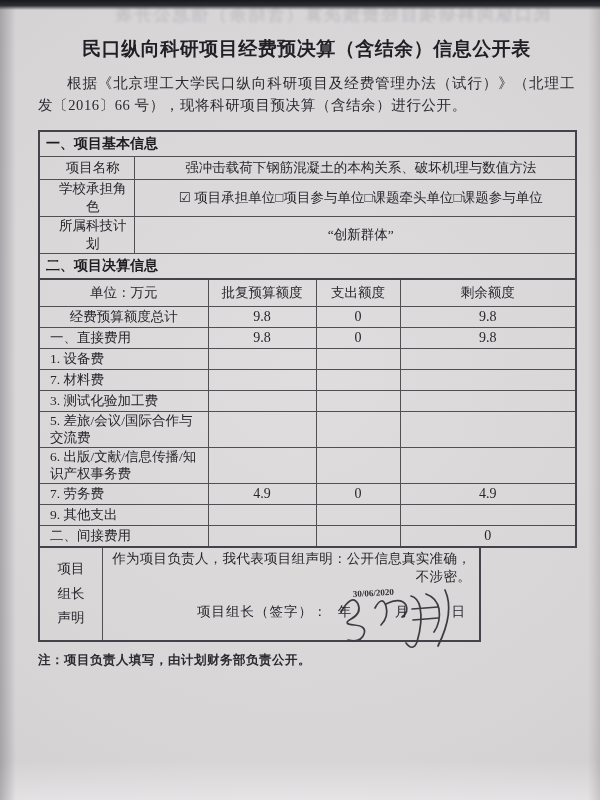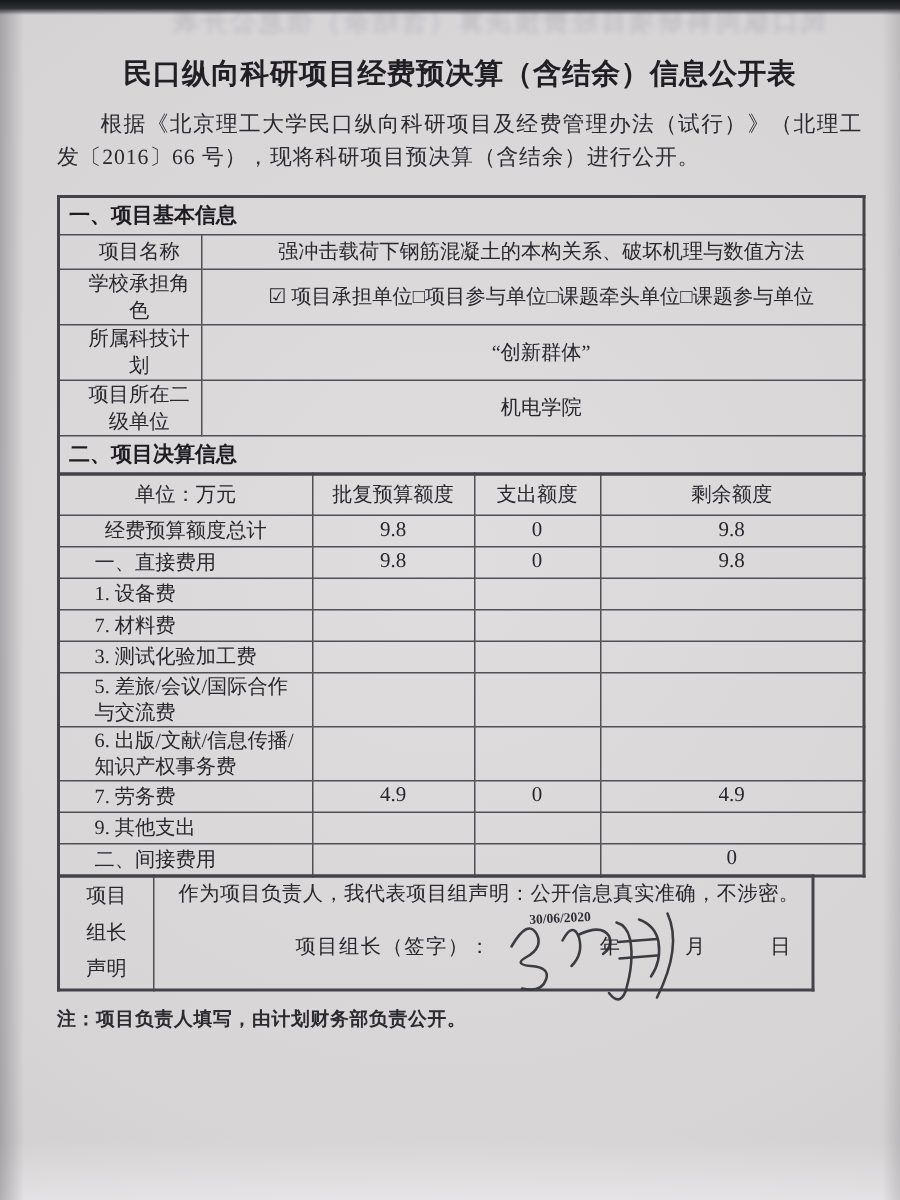--- a/index.html
+++ b/index.html
@@ -16,34 +16,34 @@
     background:linear-gradient(to top,rgba(245,244,245,0.5),rgba(245,244,245,0));}
   .bleed{position:absolute;top:3px;left:55px;width:495px;height:26px;z-index:2;
     transform:scaleX(-1);filter:blur(1.6px);opacity:0.17;color:#60606c;
     font-family:"Liberation Sans",sans-serif;font-weight:700;font-size:17px;
     letter-spacing:2px;white-space:nowrap;overflow:hidden;}
   .content{position:absolute;left:38px;top:30px;width:537px;z-index:6;}
   .title{font-family:"Liberation Sans",sans-serif;font-weight:700;font-size:19px;
     text-align:center;letter-spacing:0.5px;margin:6px 0 11px;color:#1f1f24;}
   .intro{font-size:14.5px;line-height:1.5;text-indent:2em;margin:0 0 13px;
     text-align:justify;letter-spacing:0.6px;color:#2a2a2f;}
-  table{border-collapse:collapse;width:505px;table-layout:fixed;}
+  table{border-collapse:collapse;width:443px;table-layout:fixed;}
   td{border:1px solid #514f54;padding:0 4px;font-size:13.5px;color:#27272c;
     text-align:center;vertical-align:middle;}
   table.tbl{border:2px solid #45434a;}
   .stack{margin-top:-2px;}
   tr.sec td{font-family:"Liberation Sans",sans-serif;font-weight:700;font-size:14px;
     text-align:left;padding-left:6px;height:24px;color:#1c1c21;}
   .basic td{height:22px;padding-left:16px;}
   .basic tr.dept td{height:36px;line-height:1.3;}
   .u{border-bottom:1px solid #3a3a40;padding:0 6px;}
   .budget tr.hd td{height:26px;}
   .budget td{height:20px;}
   tr.tall td{height:32px;line-height:1.3;}
-  td.lbl-left{text-align:left;padding-left:23px;}
+  td.lbl-left{text-align:left;padding-left:10px;}
   td.num{font-size:14px;}
   .decl td{vertical-align:top;}
   .decl-left{width:54px;text-align:center;font-size:13.5px;line-height:1.8;
     vertical-align:middle !important;}
   .decl-right{text-align:right;padding:1px 8px 4px;}
   .statement{font-size:13.5px;margin:1px 0 4px;letter-spacing:0.3px;}
   .sign-row{position:relative;height:46px;font-size:13.5px;}
   .sign-label{position:absolute;left:86px;top:13px;letter-spacing:1px;}
   .signature{position:absolute;left:218px;top:-8px;width:150px;height:72px;}
   .ymd{position:absolute;right:6px;top:13px;}
@@ -79,24 +79,20 @@
         <td>项目名称</td>
         <td colspan="3">强冲击载荷下钢筋混凝土的本构关系、破坏机理与数值方法</td>
       </tr>
       <tr>
         <td>学校承担角色</td>
         <td colspan="3">☑ 项目承担单位□项目参与单位□课题牵头单位□课题参与单位</td>
       </tr>
       <tr>
         <td>所属科技计划</td>
         <td colspan="3">“创新群体”</td>
-      </tr>
-      <tr class="dept">
-        <td>项目所在二级单位</td>
-        <td colspan="3">机电学院</td>
       </tr>
       <tr class="sec">
         <td colspan="4">二、项目决算信息</td>
       </tr>
     </tbody>
       </table>
 
     <table class="tbl budget stack">
       <colgroup>
           <col style="width:169px">

